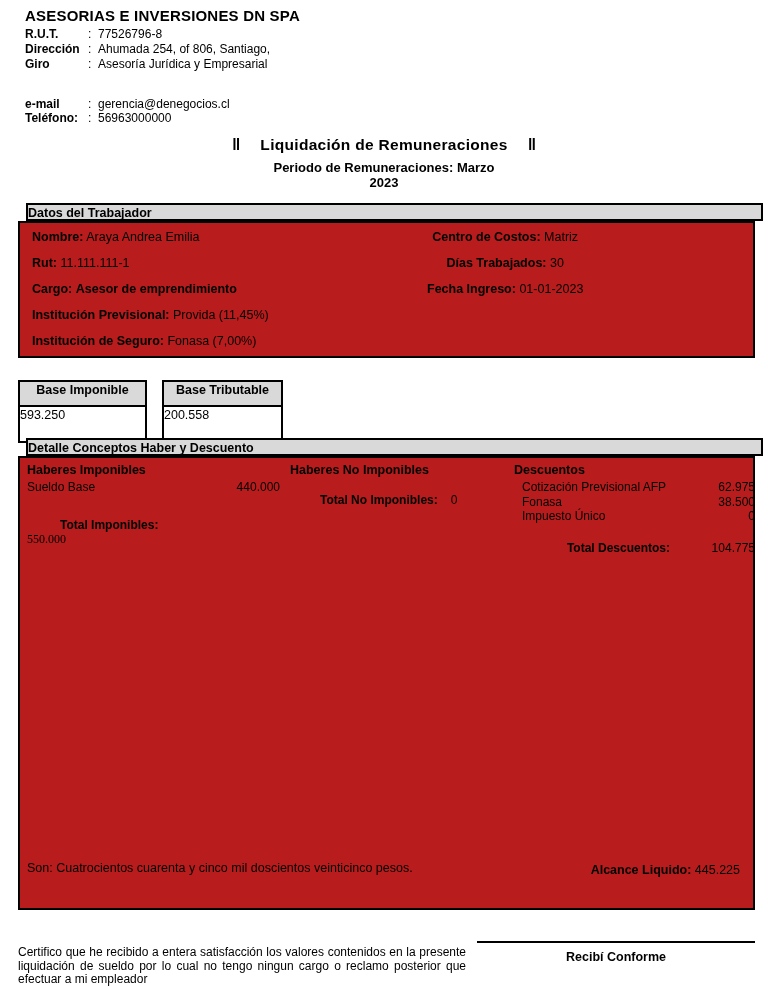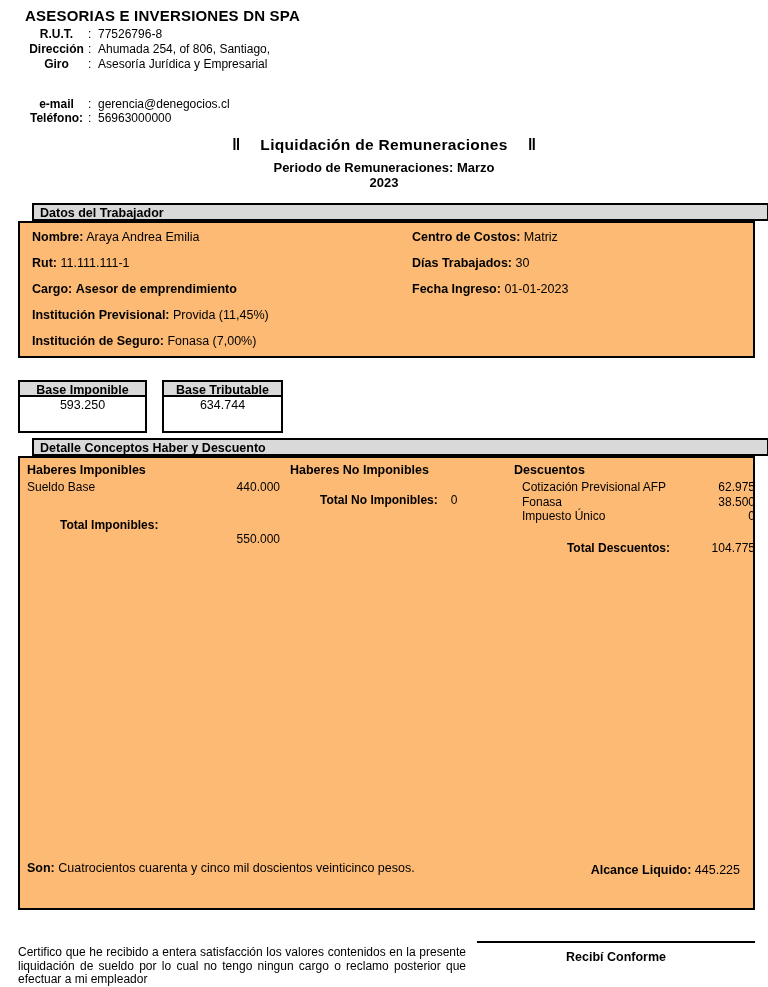--- a/index.html
+++ b/index.html
@@ -10,80 +10,80 @@
     color:#000; font-size:12px;
   }
   .abs { position:absolute; }
 
   
   .company-name { left:25px; top:7px; font-size:15px; font-weight:bold; letter-spacing:.2px; }
   .company-fields { left:25px; top:27px; }
   .contact-fields { left:25px; top:97px; }
   .frow { display:flex; line-height:15px; font-size:12px; }
   .contact-fields .frow { line-height:14px; }
-  .flabel { font-weight:bold; width:63px; flex:0 0 63px;text-align:center; }
+  .flabel { font-weight:bold; width:63px; flex:0 0 63px; }
   .fcolon { width:10px; flex:0 0 10px; text-align:left; }
 
   
   .doc-title { left:0; top:135px; width:768px; display:flex; justify-content:center; align-items:center; gap:20px; }
   .doc-title .bar { font-size:17px; font-weight:bold; }
   .doc-title .ttl { font-size:15.5px; font-weight:bold; letter-spacing:.3px; }
   .doc-period { left:0; top:160px; width:768px; text-align:center; font-weight:bold; font-size:13px; line-height:15px; }
 
   
   .section-bar {
-    left:32px; width:737px; height:18px; background:#d9d9d9;
+    left:26px; width:737px; height:18px; background:#d9d9d9;
     border:2px solid #000; font-weight:bold; font-size:12.5px;
-    line-height:14px; padding:1px 0 0 6px;
+    line-height:14px; padding:1px 0 0 0;
   }
-  .big-box { left:18px; width:737px; border:2px solid #000; background:#fdba74; }
+  .big-box { left:18px; width:737px; border:2px solid #000; background:#b91c1c; }
 
   
   .worker-box { top:221px; height:137px; }
   .wcol { position:absolute; top:8px; display:flex; flex-direction:column; gap:13px; }
   .wcol-left { left:12px; }
-  .wcol-right { left:392px; }
+  .wcol-right { left:407px;text-align:center; }
   .wrow { font-size:12.5px; line-height:13px; }
   .wrow b { font-weight:bold; }
   .bold-value { font-weight:bold; }
 
   
   .base-box { top:380px; border:2px solid #000; background:#fff; }
   .base-box .bb-head {
     background:#d9d9d9; border-bottom:2px solid #000; font-weight:bold;
-    font-size:12.5px; text-align:center; height:15px; line-height:16px;
+    font-size:12.5px; text-align:center; height:25px; line-height:16px;
   }
-  .base-box .bb-val { height:34px; text-align:center; font-size:12.5px; line-height:16px; }
+  .base-box .bb-val { height:34px; text-align:left; font-size:12.5px; line-height:16px; }
   .base-1 { left:18px; width:129px; }
   .base-2 { left:162px; width:121px; }
 
   
   .detail-box { top:456px; height:454px; }
   .dcol { position:absolute; top:6px; }
   .dcol-1 { left:7px;   width:253px; }
   .dcol-2 { left:270px; width:185px; }
   .dcol-3 { left:494px; width:241px; }
   .dcol-title { font-weight:bold; font-size:12.5px; line-height:13px; }
   .ditems { margin-top:3px; }
   .drow { display:flex; font-size:12px; line-height:14.5px; }
   .drow .nm { white-space:nowrap; }
   .dcol-3 .drow .nm { padding-left:8px; }
   .drow .amt { flex:1; text-align:right; }
   .dtotal { display:flex; font-size:12px; line-height:14px; font-weight:bold; }
   .dcol-1 .dtotal { margin-top:23px;flex-direction:column; }
   .dcol-1 .dtotal .lbl { margin-left:33px; }
-  .dcol-1 .dtotal .amt { flex:1; text-align:right; font-weight:normal; }
+  .dcol-1 .dtotal .amt { flex:1; font-weight:normal;font-family:Liberation Serif, serif; }
   .dcol-2 .dtotal { margin-top:16px; }
   .dcol-2 .dtotal .lbl { margin-left:30px; }
   .dcol-2 .dtotal .amt { margin-left:13px; font-weight:normal; }
   .dcol-3 .dtotal { margin-top:17px; justify-content:flex-end; }
   .dcol-3 .dtotal .amt { width:85px; text-align:right; font-weight:normal; }
 
   .son-block { position:absolute; left:7px; top:403px; width:432px; font-size:12.5px; line-height:15px; }
-  .son-block b { font-weight:bold;margin-top:40px; }
+  .son-block b { font-weight:normal;margin-top:40px; }
   .alcance-block { position:absolute; right:13px; top:405px; font-size:12.5px; white-space:nowrap; }
   .alcance-block b { font-weight:bold; }
 
   
   .cert-par { left:18px; top:946px; width:448px; font-size:12px; line-height:13.5px; text-align:justify; }
   .sig-line { left:477px; top:941px; width:278px; border-top:2px solid #000; height:0; }
   .sig-label { left:477px; top:950px; width:278px; text-align:center; font-weight:bold; font-size:12.5px; }
 </style>
 </head>
 <body>
@@ -148,21 +148,21 @@
       <div class="wrow"><b>Fecha Ingreso:</b> <span>01-01-2023</span></div>
     </div>
   </div>
 
   <div class="abs base-box base-1">
     <div class="bb-head">Base Imponible</div>
     <div class="bb-val">593.250</div>
   </div>
   <div class="abs base-box base-2">
     <div class="bb-head">Base Tributable</div>
-    <div class="bb-val">634.744</div>
+    <div class="bb-val">200.558</div>
   </div>
 
   <div class="abs section-bar" style="top:438px;">Detalle Conceptos Haber y Descuento</div>
   <div class="abs big-box detail-box">
 
     <div class="dcol dcol-1">
       <div class="dcol-title">Haberes Imponibles</div>
       <div class="ditems">
         <div class="drow">
           <span class="nm">Sueldo Base</span>

